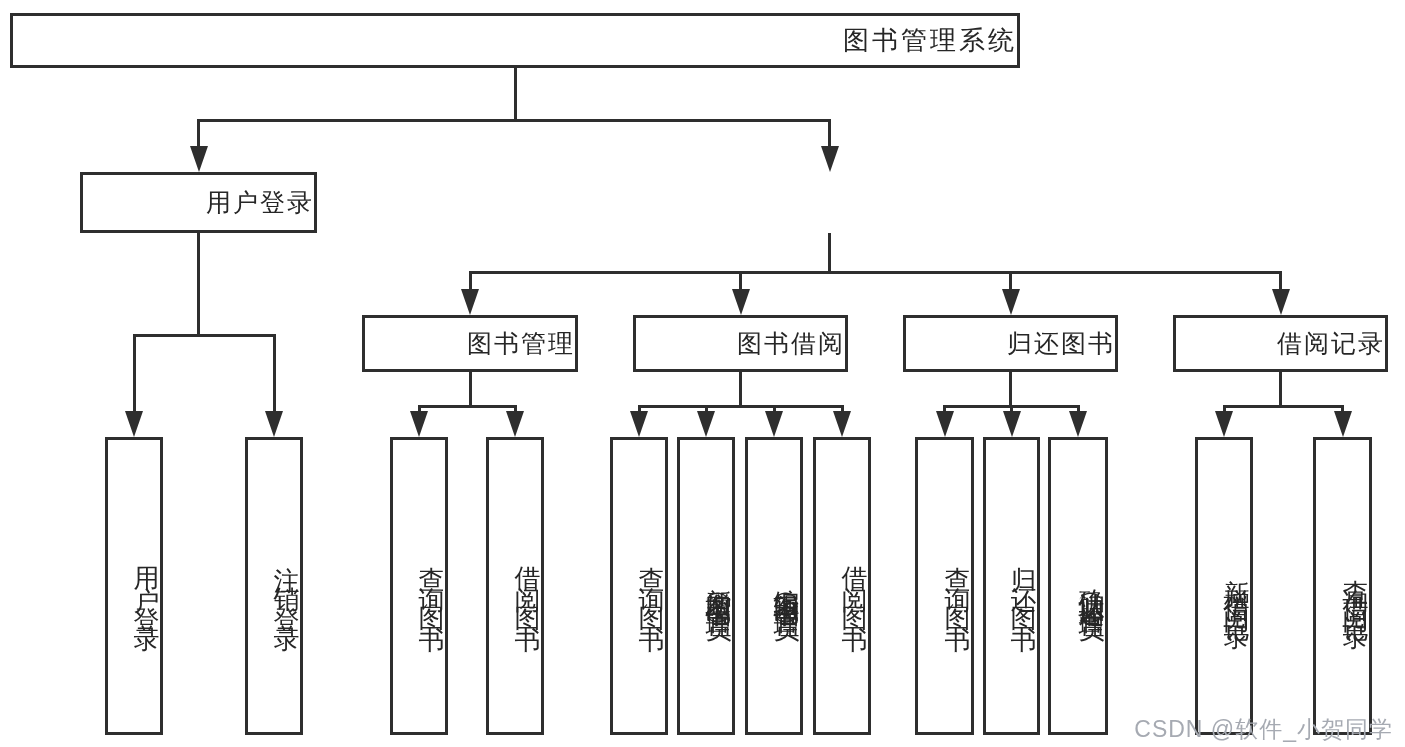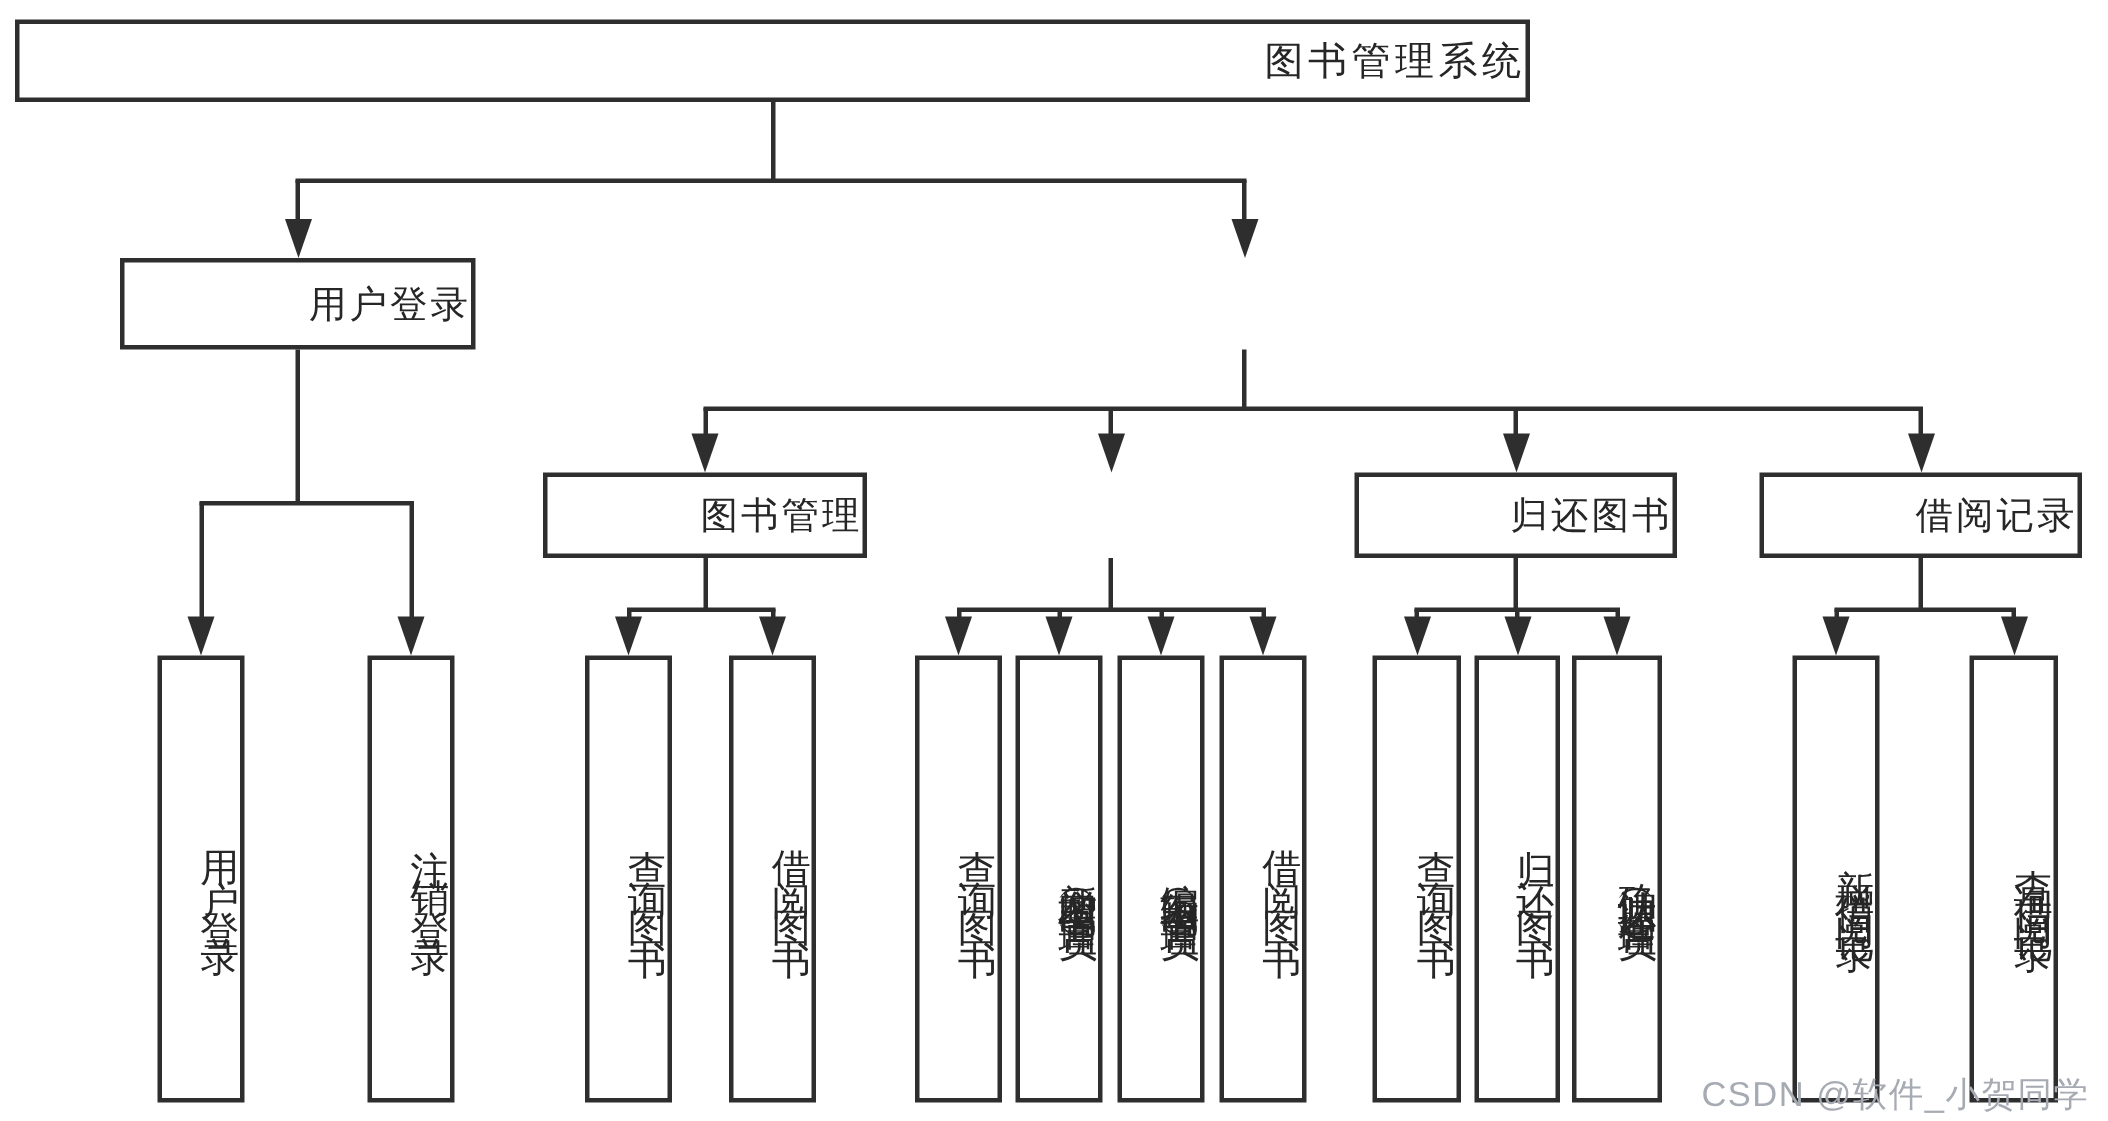--- a/index.html
+++ b/index.html
@@ -56,20 +56,23 @@
 <div id="stage">
   <div class="watermark">CSDN @软件_小贺同学</div>
 <div class="node h root" style="left: 10px; top: 13px; width: 1010px; height: 55px;">
       <span>图书管理系统</span>
     </div>
     <div class="node h" style="left: 80px; top: 172px; width: 237px; height: 61px;">
       <span>用户登录</span>
     </div>
     <div class="node h" style="left: 362px; top: 315px; width: 216px; height: 57px;">
       <span>图书管理</span>
+    </div>
+    <div class="node h" style="left: 633px; top: 315px; width: 215px; height: 57px;">
+      <span>图书借阅</span>
     </div>
     <div class="node h" style="left: 903px; top: 315px; width: 215px; height: 57px;">
       <span>归还图书</span>
     </div>
     <div class="node h" style="left: 1173px; top: 315px; width: 215px; height: 57px;">
       <span>借阅记录</span>
     </div>
     <div class="node v" style="left: 105px; top: 437px; width: 58px; height: 298px;">
       <span class="ls-wide">用户登录</span>
     </div>

